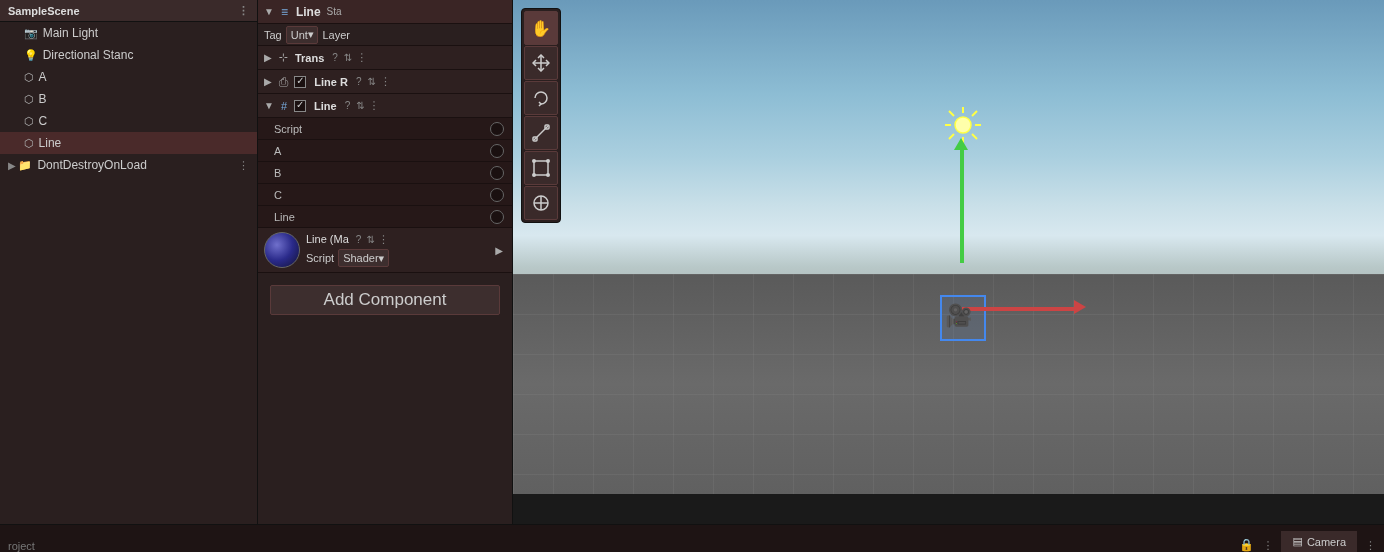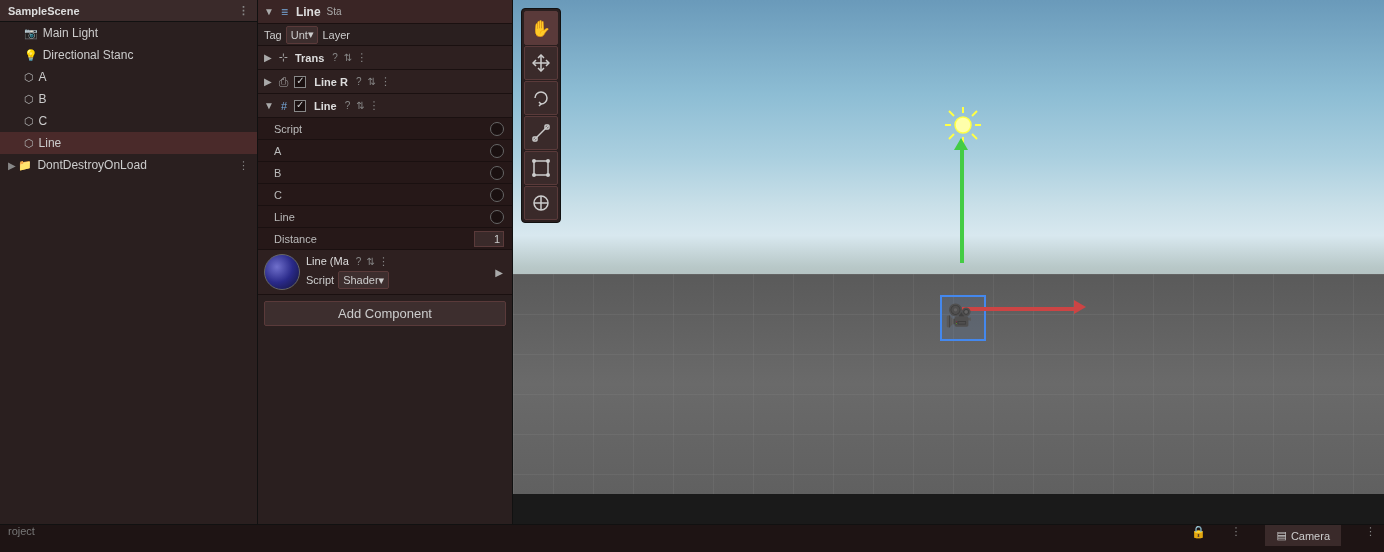--- a/index.html
+++ b/index.html
@@ -205,28 +205,28 @@
     }
 
     .shader-row {
       display: flex;
       align-items: center;
       gap: 4px;
       font-size: 11px;
     }
 
     .add-component-btn {
-      margin: 6px;
+      margin: 12px;
       background: #3d2e2e;
       border: 1px solid #5a3a3a;
       color: #ccc;
       padding: 4px 0;
       text-align: center;
       cursor: pointer;
-      font-size: 13px;
+      font-size: 17px;
       border-radius: 2px;
     }
 
     .expand-toggle {
       color: #aaa;
       cursor: pointer;
       font-size: 10px;
       margin-right: 3px;
     }
 
@@ -341,23 +341,23 @@
       border: 2px solid #4488ee;
       background: rgba(68,136,238,0.1);
     }
 
     
     .status-bar {
       height: 28px;
       background: #1e1414;
       border-top: 1px solid #111;
       display: flex;
-      align-items: flex-start;
+      align-items: flex-end;
       padding: 0 8px;
-      gap: 24px;
+      gap: 8px;
       font-size: 11px;
       color: #888;
     }
 
     .status-tab {
       background: #2e2020;
       padding: 3px 10px;
       border: 1px solid #3a2a2a;
       color: #ccc;
       cursor: pointer;
@@ -538,26 +538,20 @@
         </div>
       </div>
 
       <div class="field-row">
         <span class="field-label">Line</span>
         <div class="field-value">
           <div class="field-circle"></div>
         </div>
       </div>
 
-      <div class="field-row">
-        <span class="field-label">Distance</span>
-        <div class="field-value">
-          <span class="field-number">1</span>
-        </div>
-      </div>
 
       <div class="material-row">
         <div class="material-preview"></div>
         <div class="material-info">
           <div class="material-name">
             <span>Line (Ma</span>
             <span class="help-icon" style="margin-left:4px;">?</span>
             <span class="settings-icon">⇅</span>
             <span class="three-dots">⋮</span>
           </div>

